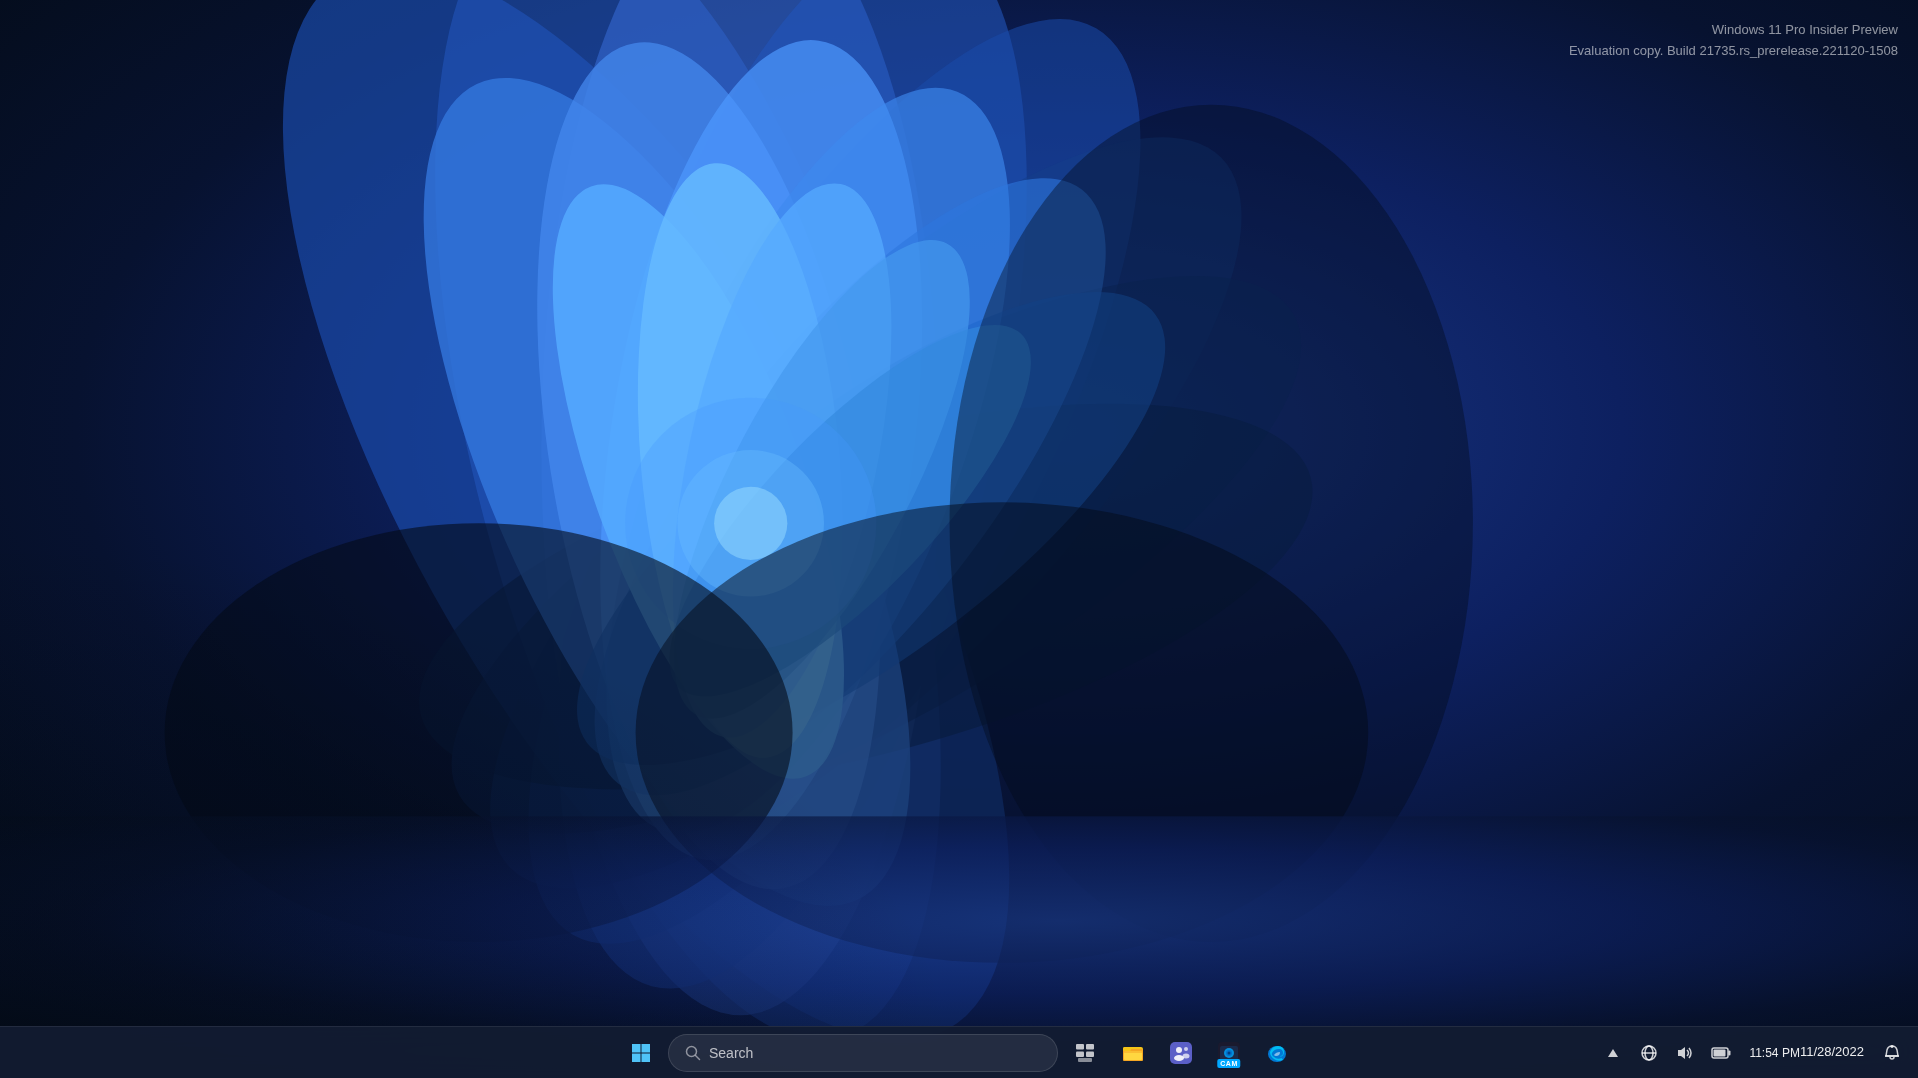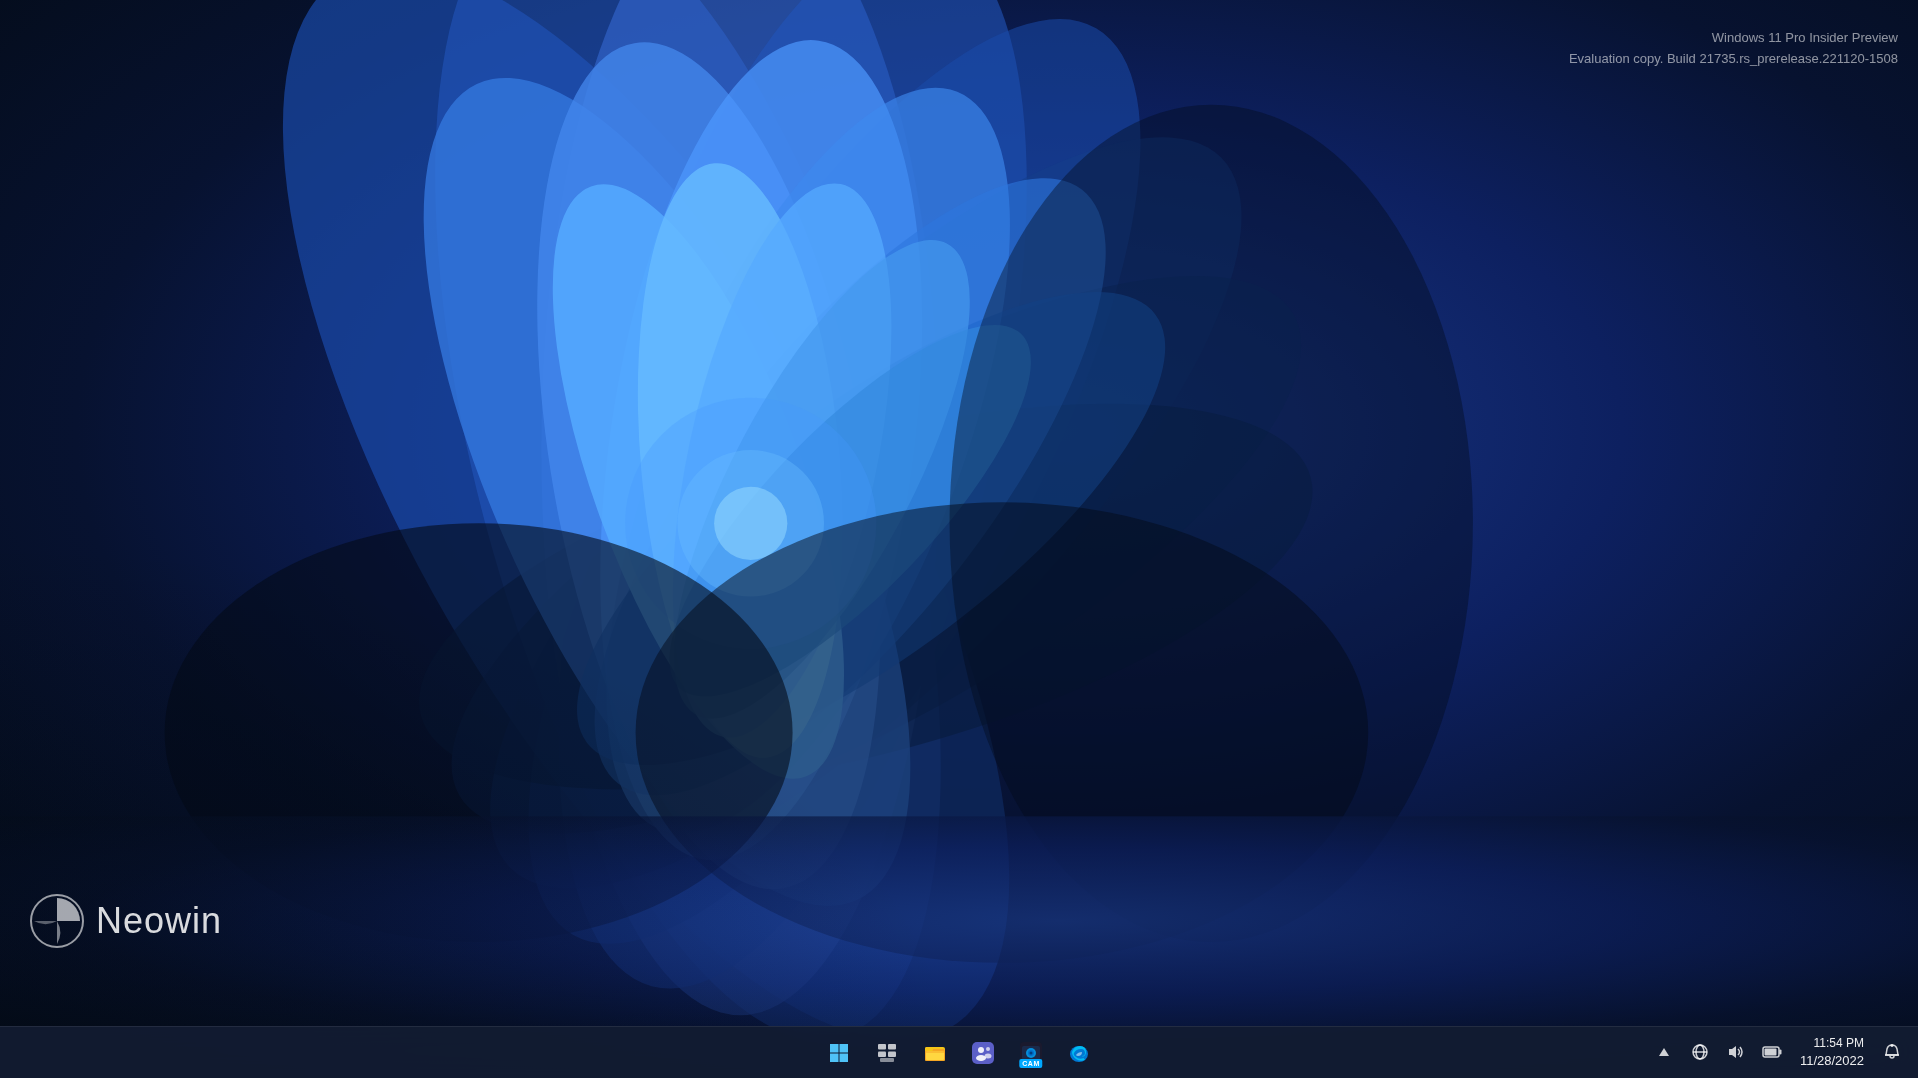--- a/index.html
+++ b/index.html
@@ -54,21 +54,21 @@
     .neowin-text {
       color: #ffffff;
       font-size: 36px;
       font-weight: 300;
       letter-spacing: 1px;
     }
 
     
     .windows-watermark {
       position: absolute;
-      top: 28px;
+      top: 20px;
       right: 20px;
       color: rgba(255,255,255,0.55);
       text-align: right;
       font-size: 13px;
       line-height: 1.6;
     }
 
     
     .taskbar {
       position: absolute;
@@ -182,21 +182,21 @@
       align-items: center;
       justify-content: center;
       border-radius: 4px;
       cursor: pointer;
       color: rgba(255,255,255,0.85);
       font-size: 14px;
     }
 
     .clock-area {
       display: flex;
-      flex-direction: column;
+      flex-direction: row;
       align-items: flex-end;
       padding: 0 6px;
       cursor: pointer;
       border-radius: 4px;
       padding: 2px 6px;
     }
 
     .clock-time {
       color: rgba(255,255,255,0.92);
       font-size: 12px;
@@ -301,29 +301,20 @@
 
     <rect x="0" y="780" width="1918" height="250" fill="url(#bgGrad)" opacity="0.7"></rect>
 
     <radialGradient id="cornerDark" cx="0%" cy="100%" r="50%">
       <stop offset="0%" stop-color="#020810" stop-opacity="0.9"></stop>
       <stop offset="100%" stop-color="#020810" stop-opacity="0"></stop>
     </radialGradient>
     <rect x="0" y="0" width="1918" height="1030" fill="url(#cornerDark)" opacity="0.5"></rect>
   </svg>
 
-  <div class="neowin-watermark">
-    <svg class="neowin-logo" viewBox="0 0 54 54">
-      <circle cx="27" cy="27" r="26" fill="none" stroke="rgba(255,255,255,0.7)" stroke-width="2"></circle>
-      <path d="M27 4 A23 23 0 0 1 50 27 L27 27 Z" fill="rgba(255,255,255,0.75)"></path>
-      <path d="M27 27 A23 23 0 0 1 4 27 L27 27 Z" fill="rgba(255,255,255,0.4)"></path>
-      <path d="M27 27 A23 23 0 0 1 27 50 L27 27 Z" fill="rgba(255,255,255,0.55)"></path>
-    </svg>
-    <span class="neowin-text">Neowin</span>
-  </div>
 
   <div class="windows-watermark">
     <div>Windows 11 Pro Insider Preview</div>
     <div>Evaluation copy. Build 21735.rs_prerelease.221120-1508</div>
   </div>
 
   <div class="taskbar">
 
     <div class="taskbar-left"></div>
 
@@ -331,20 +322,27 @@
 
       <div class="start-button">
         <svg class="windows-logo" viewBox="0 0 20 20">
           <rect x="1" y="1" width="8.5" height="8.5" fill="#4fc3f7"></rect>
           <rect x="10.5" y="1" width="8.5" height="8.5" fill="#4fc3f7"></rect>
           <rect x="1" y="10.5" width="8.5" height="8.5" fill="#4fc3f7"></rect>
           <rect x="10.5" y="10.5" width="8.5" height="8.5" fill="#4fc3f7"></rect>
         </svg>
       </div>
 
+      <div class="search-bar">
+        <svg class="search-icon-svg" viewBox="0 0 16 16" fill="none">
+          <circle cx="6.5" cy="6.5" r="5" stroke="rgba(255,255,255,0.7)" stroke-width="1.5"></circle>
+          <line x1="10.5" y1="10.5" x2="14.5" y2="14.5" stroke="rgba(255,255,255,0.7)" stroke-width="1.5" stroke-linecap="round"></line>
+        </svg>
+        <span class="search-text">Search</span>
+      </div>
 
       <div class="taskbar-icon" style="position:relative;">
         <svg width="20" height="20" viewBox="0 0 20 20">
           <rect x="1" y="1" width="8" height="5.5" rx="1" fill="rgba(255,255,255,0.75)"></rect>
           <rect x="11" y="1" width="8" height="5.5" rx="1" fill="rgba(255,255,255,0.75)"></rect>
           <rect x="1" y="8.5" width="8" height="5.5" rx="1" fill="rgba(255,255,255,0.75)"></rect>
           <rect x="11" y="8.5" width="8" height="5.5" rx="1" fill="rgba(255,255,255,0.75)"></rect>
           <rect x="3" y="15" width="14" height="4" rx="1" fill="rgba(255,255,255,0.5)"></rect>
         </svg>
       </div>

